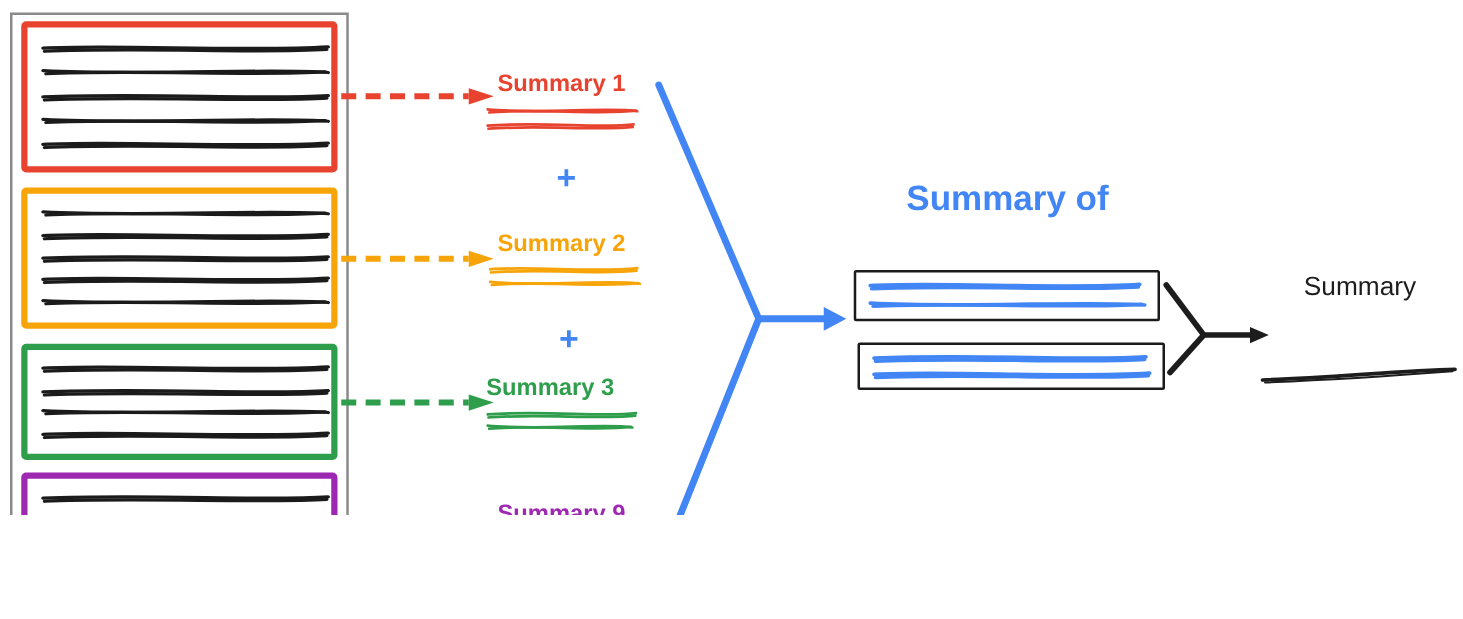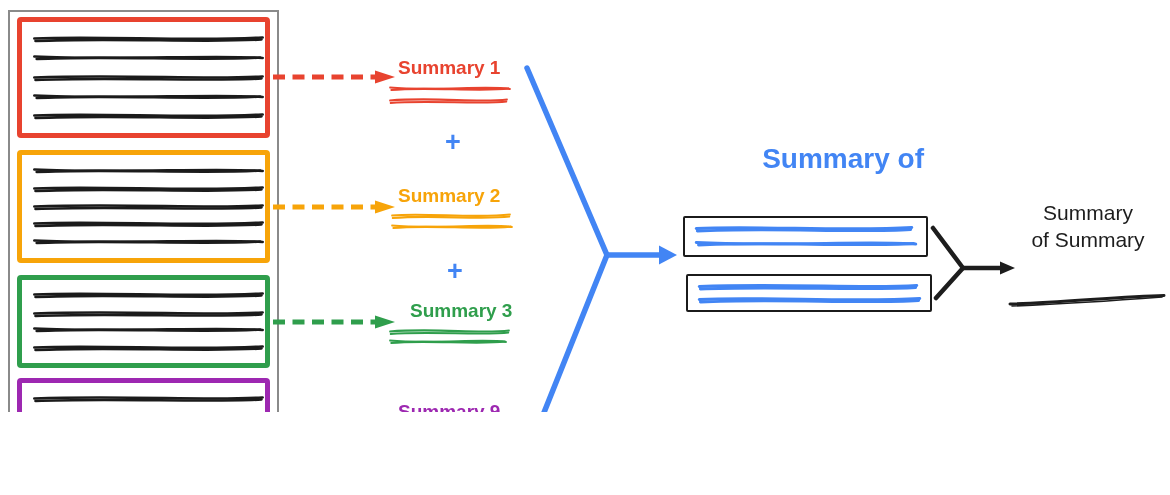--- a/index.html
+++ b/index.html
@@ -35,30 +35,30 @@
   .dash-arrow polygon{fill:currentColor;}
 
   .sum-label{font-size:19px;font-weight:600;line-height:22px;white-space:nowrap;}
   .plus{font-size:27px;font-weight:700;width:30px;text-align:center;line-height:28px;}
 
   
   .merge-arrow polyline,.merge-arrow line{stroke:currentColor;stroke-width:5.5;fill:none;
     stroke-linecap:round;stroke-linejoin:round;}
   .merge-arrow polygon{fill:currentColor;}
 
-  .sos-title{width:236px;text-align:right;font-size:28px;font-weight:700;line-height:40px;}
+  .sos-title{width:236px;text-align:center;font-size:28px;font-weight:700;line-height:40px;}
   .sos-box{border:2.5px solid #1b1b1b;border-radius:2px;box-sizing:border-box;background:#fff;
            display:flex;flex-direction:column;justify-content:space-evenly;padding:2px 8px;}
 
   
   .final-bracket polyline,.final-bracket line{stroke:currentColor;stroke-width:4.5;fill:none;
     stroke-linecap:round;stroke-linejoin:round;}
   .final-bracket polygon{fill:currentColor;}
 
-  .final-label{width:156px;text-align:center;font-size:21px;line-height:27px;font-weight:500;}
+  .final-label{width:156px;text-align:center;font-size:21px;line-height:27px;font-weight:500;margin-top:17px;}
   .final-scrib path{stroke:currentColor;fill:none;stroke-linecap:round;}
   .final-scrib path.p1{stroke-width:3;}
   .final-scrib path.p2{stroke-width:1.6;}
 </style>
 </head>
 <body>
 
 <div class="canvas">
 
   <svg width="0" height="0" style="position:absolute">
@@ -177,21 +177,21 @@
     <svg class="scrib" width="122" height="10" viewBox="0 0 200 10" preserveAspectRatio="none">
         <use href="#sA"></use>
       </svg>
     <svg class="scrib" width="124" height="10" viewBox="0 0 200 10" preserveAspectRatio="none">
         <use href="#sB"></use>
       </svg>
   </div>
 
   <div class="abs plus c-blue" style="left:440px;top:257px;">+</div>
 
-  <div class="abs sum-label c-green" style="left:410px;top:300px;">Summary 3</div>
+  <div class="abs sum-label c-green" style="left:389px;top:300px;">Summary 3</div>
   <div class="abs sum-scrib c-green" style="left:388px;top:326px;">
     <svg class="scrib" width="123" height="10" viewBox="0 0 200 10" preserveAspectRatio="none">
         <use href="#sC"></use>
       </svg>
     <svg class="scrib" width="120" height="10" viewBox="0 0 200 10" preserveAspectRatio="none">
         <use href="#sB"></use>
       </svg>
   </div>
 
   <div class="abs sum-label c-purple" style="left:398px;top:401px;">Summary 9</div>
@@ -232,21 +232,20 @@
   </div>
 
   <svg class="abs final-bracket c-ink" style="left:928px;top:222px;" width="90" height="84" viewBox="0 0 90 84">
     <polyline points="5,6 35,46 8,76"></polyline>
     <line x1="35" y1="46" x2="72" y2="46"></line>
     <polygon points="72,39.5 72,52.5 87,46"></polygon>
   </svg>
 
   <div class="abs final-label c-ink" style="left:1010px;top:199px;">
     <div>Summary</div>
-    <div>of Summary</div>
   </div>
 
   <svg class="abs final-scrib c-ink" style="left:1006px;top:291px;" width="162" height="18" viewBox="0 0 162 18">
     <path class="p1" d="M4,13 C55,11.5 115,5.5 158,4.5"></path>
     <path class="p2" d="M6,15 C70,12.5 130,8 156,6"></path>
   </svg>
 
 </div>
 
 </body></html>

